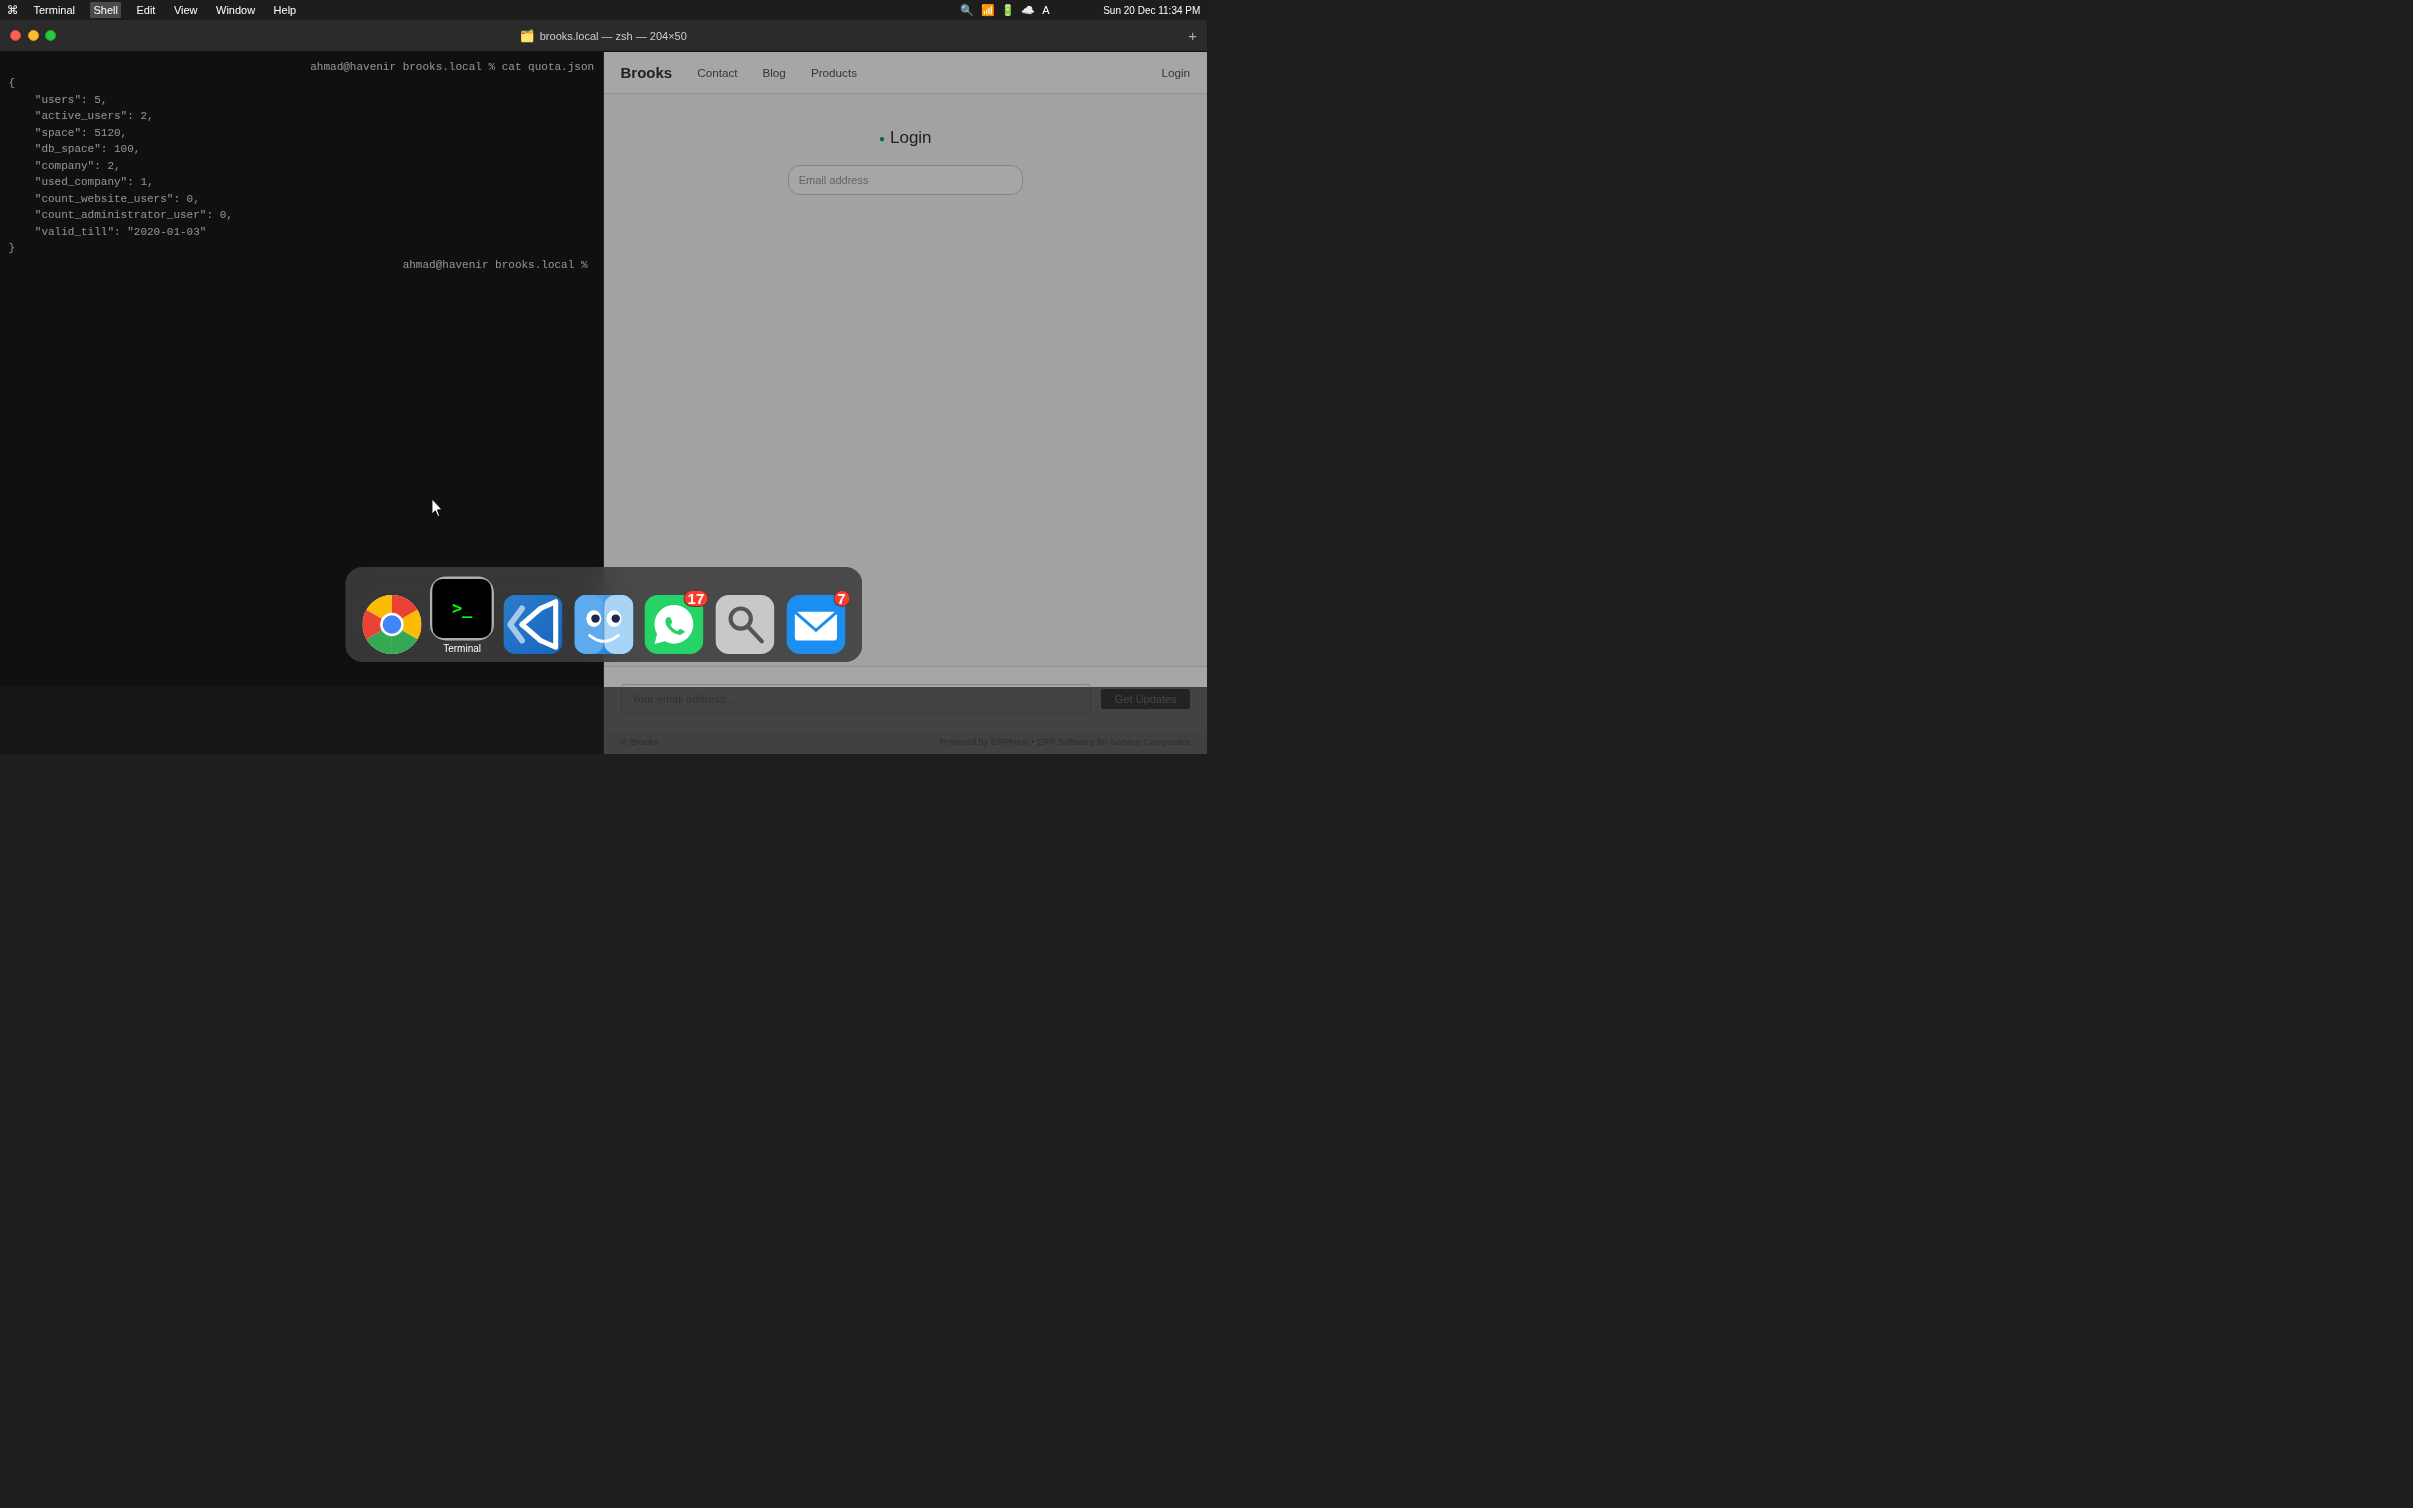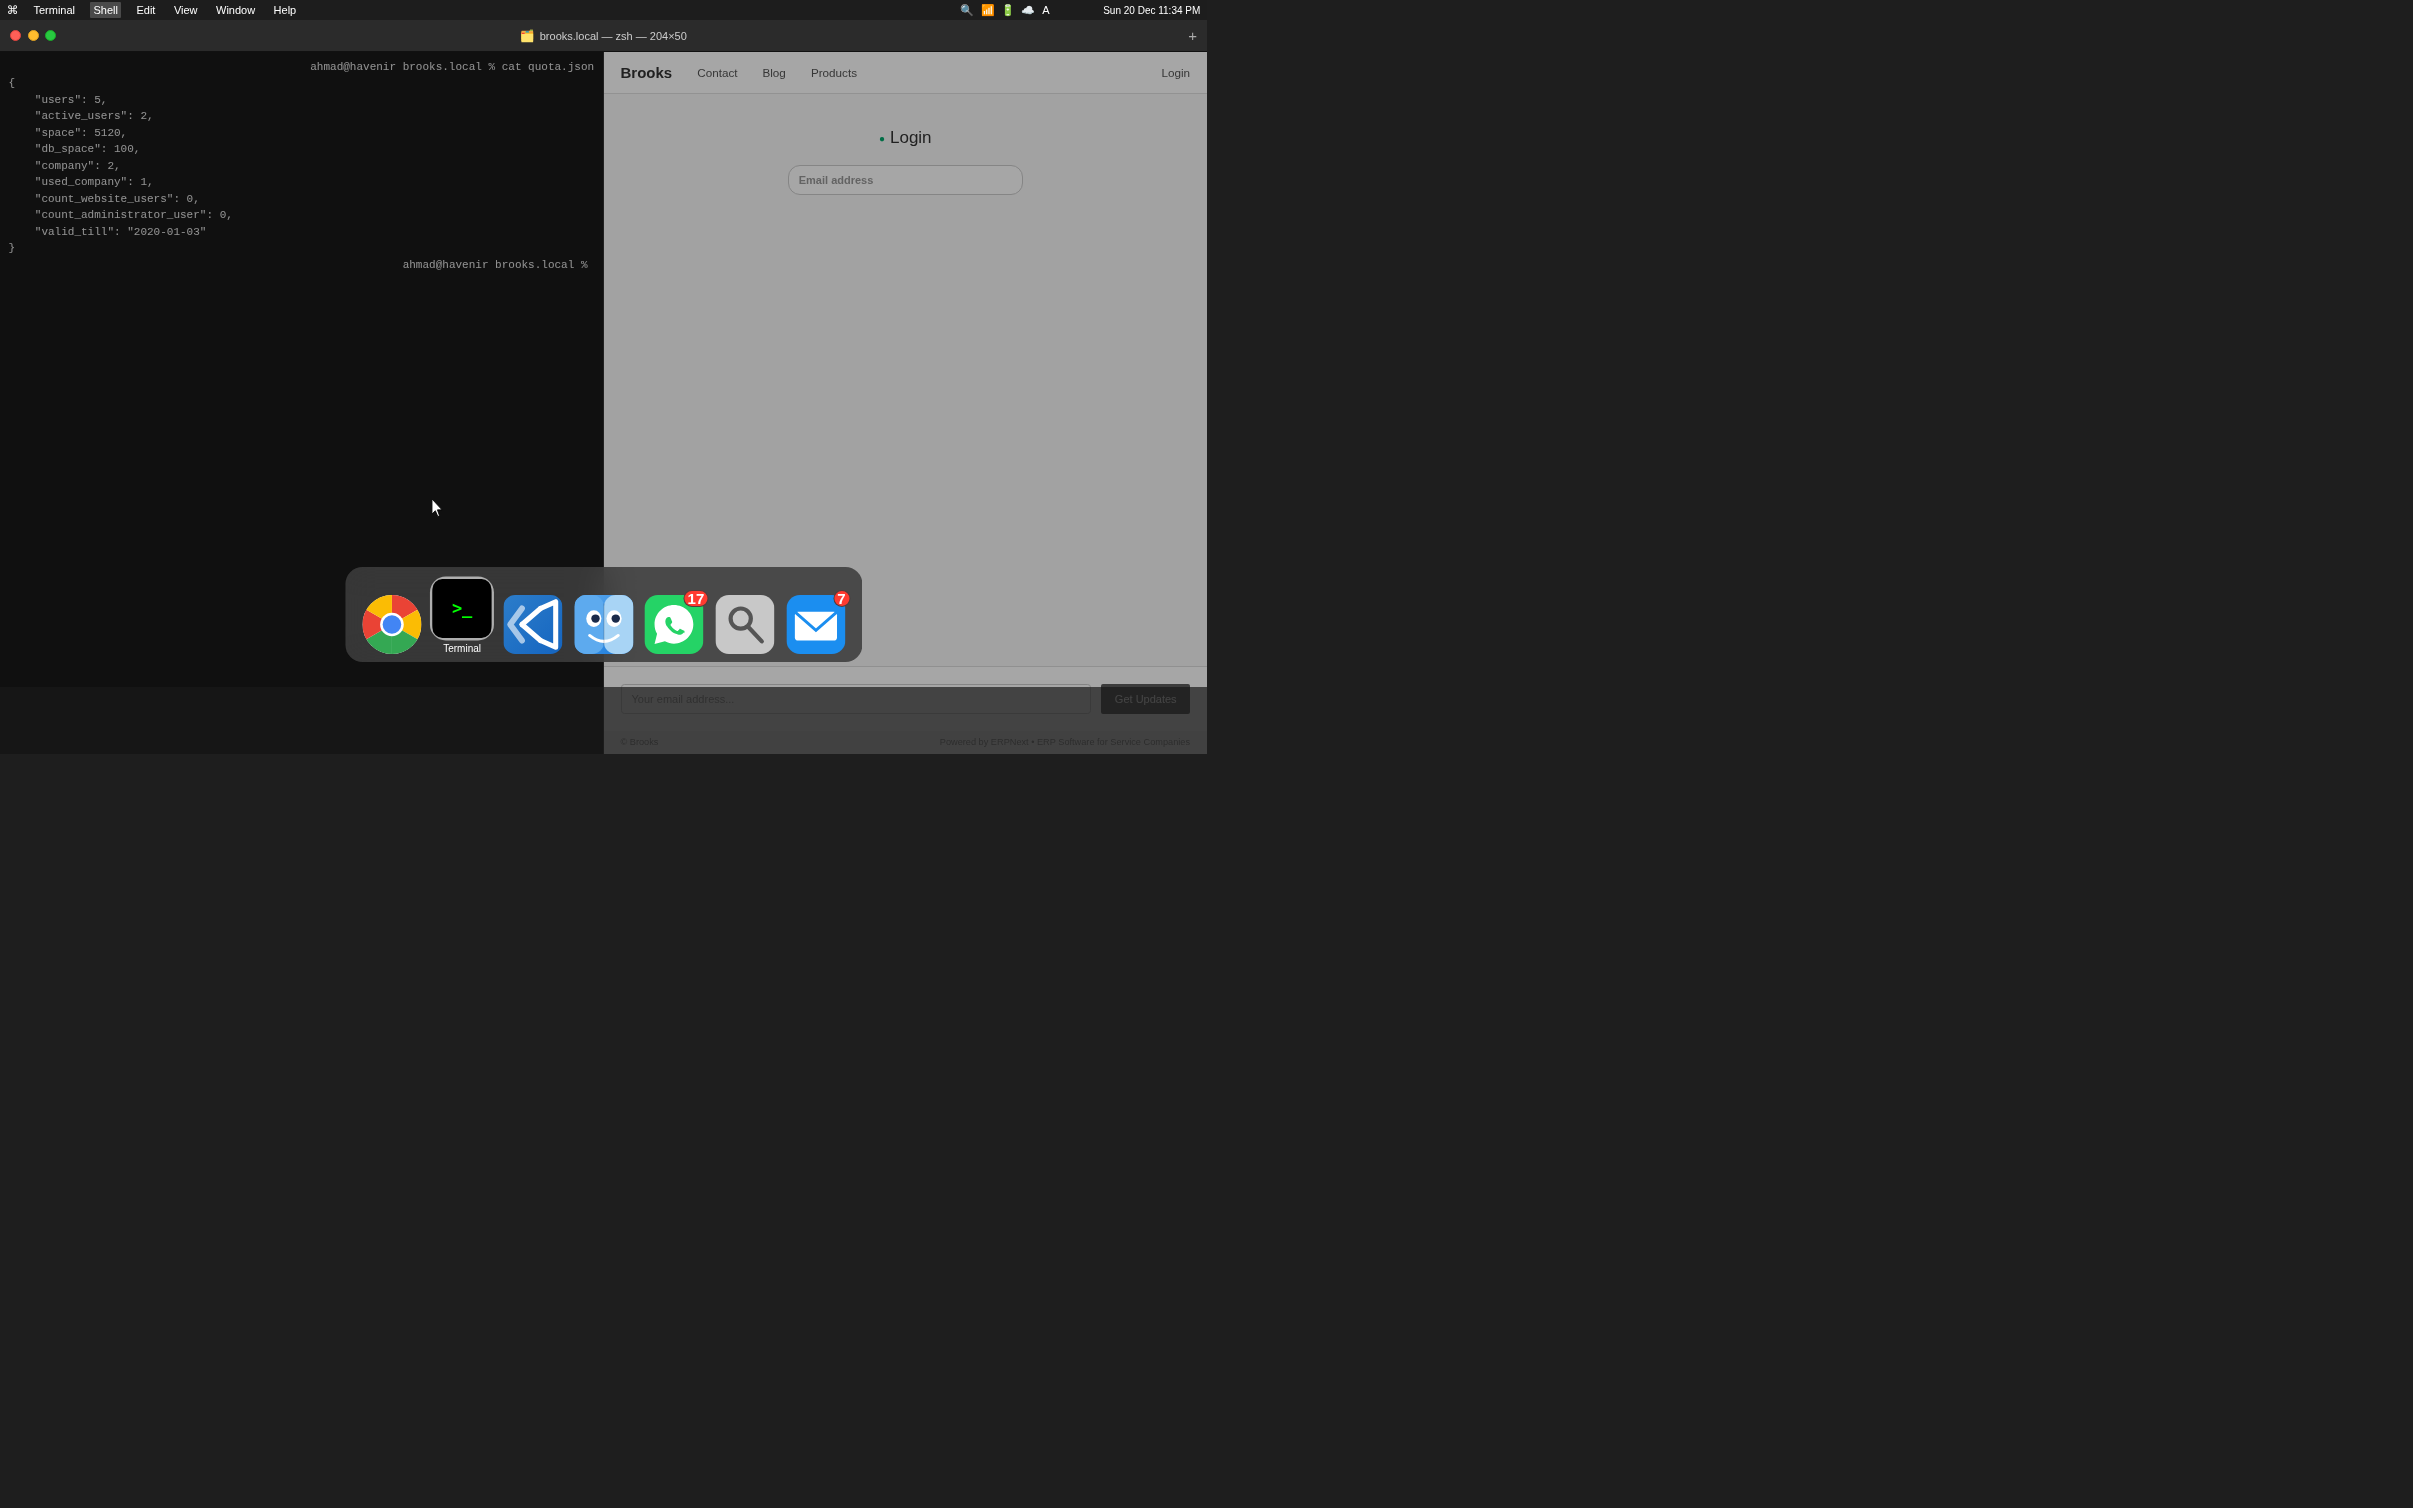--- a/index.html
+++ b/index.html
@@ -214,21 +214,20 @@
       width: 235px;
       height: 30px;
       border: 0.8px solid #ccc;
       border-radius: 12px;
       padding: 0 10px;
       font-size: 11px;
       color: #999;
       background: #fff;
       display: flex;
       align-items: center;
-      font-weight: bold;
     }
     #website-footer-area {
       margin-top: auto;
       padding: 17px;
       display: flex;
       gap: 10px;
       align-items: center;
       border-top: 0.8px solid #ddd;
       background: #fff;
     }
@@ -238,21 +237,21 @@
       border: 0.8px solid #ccc;
       border-radius: 3.4px;
       padding: 0 10px;
       font-size: 11px;
       color: #999;
       background: #fff;
       display: flex;
       align-items: center;
     }
     .footer-btn {
-      height: 30px;
+      height: 20px;
       padding: 0 13.4px;
       background: #5c5c5c;
       color: #fff;
       border-radius: 2px;
       font-size: 11px;
       display: flex;
       align-items: center;
     }
     #website-copyright {
       padding: 6.7px 17px;

